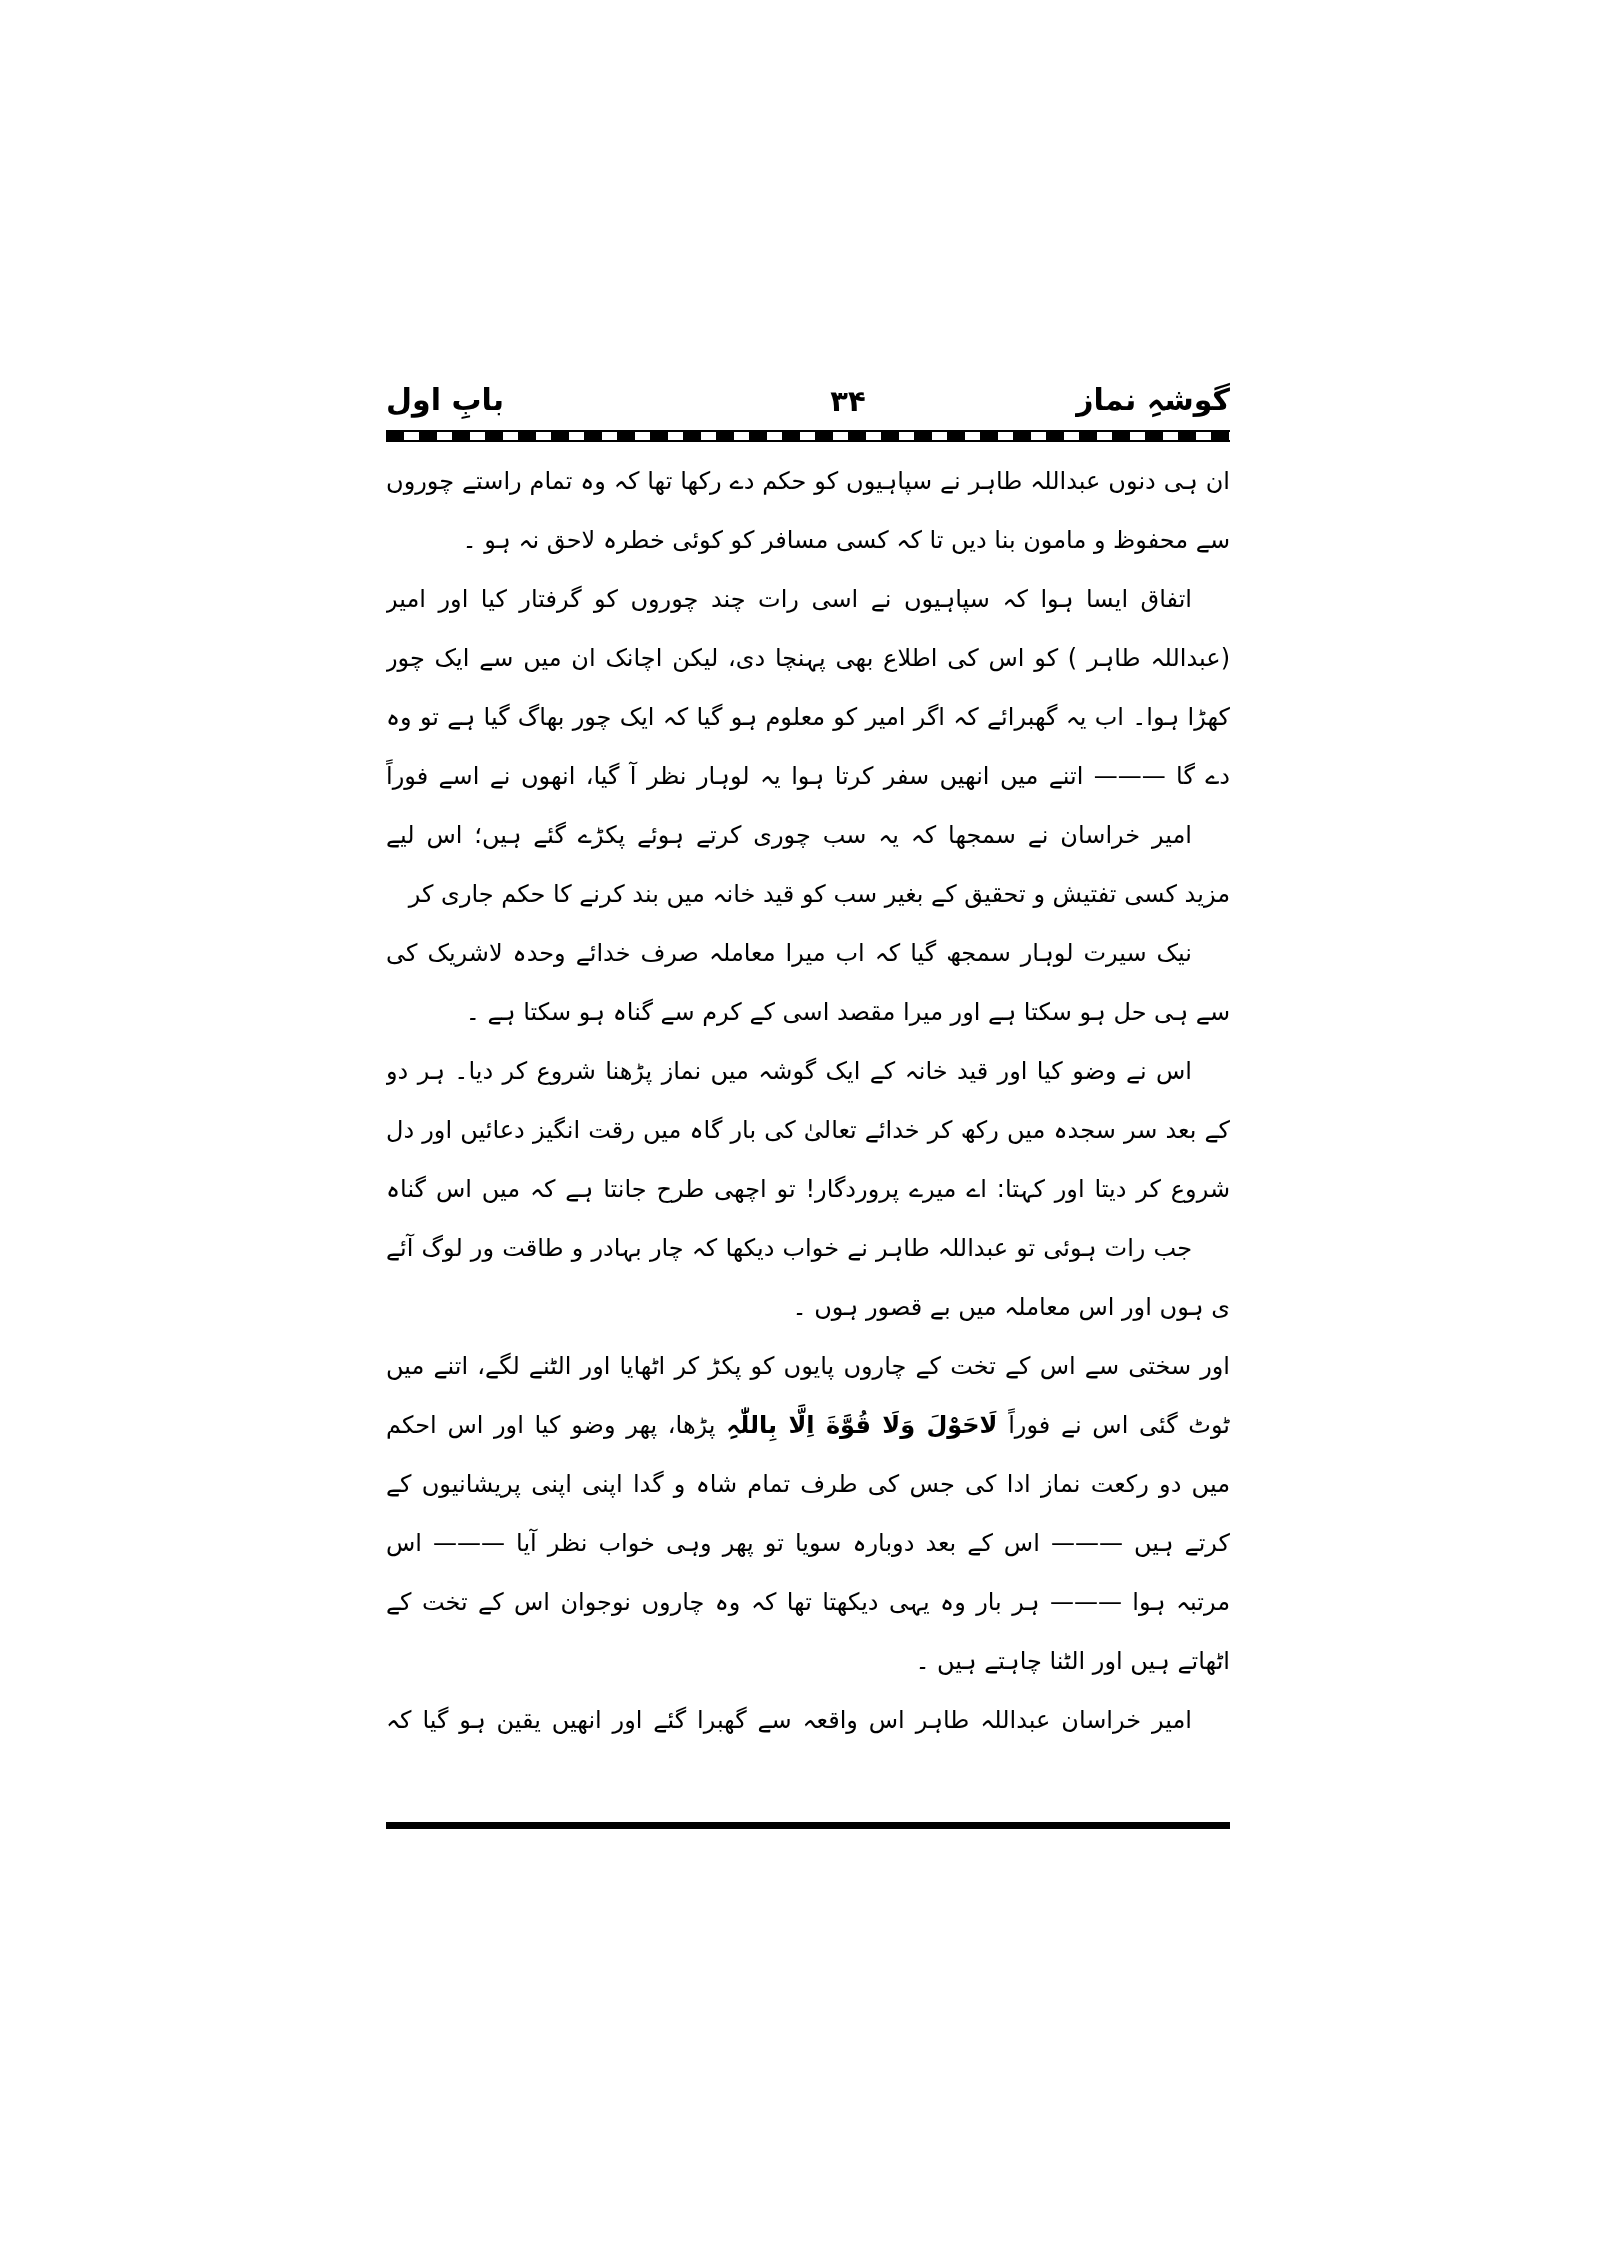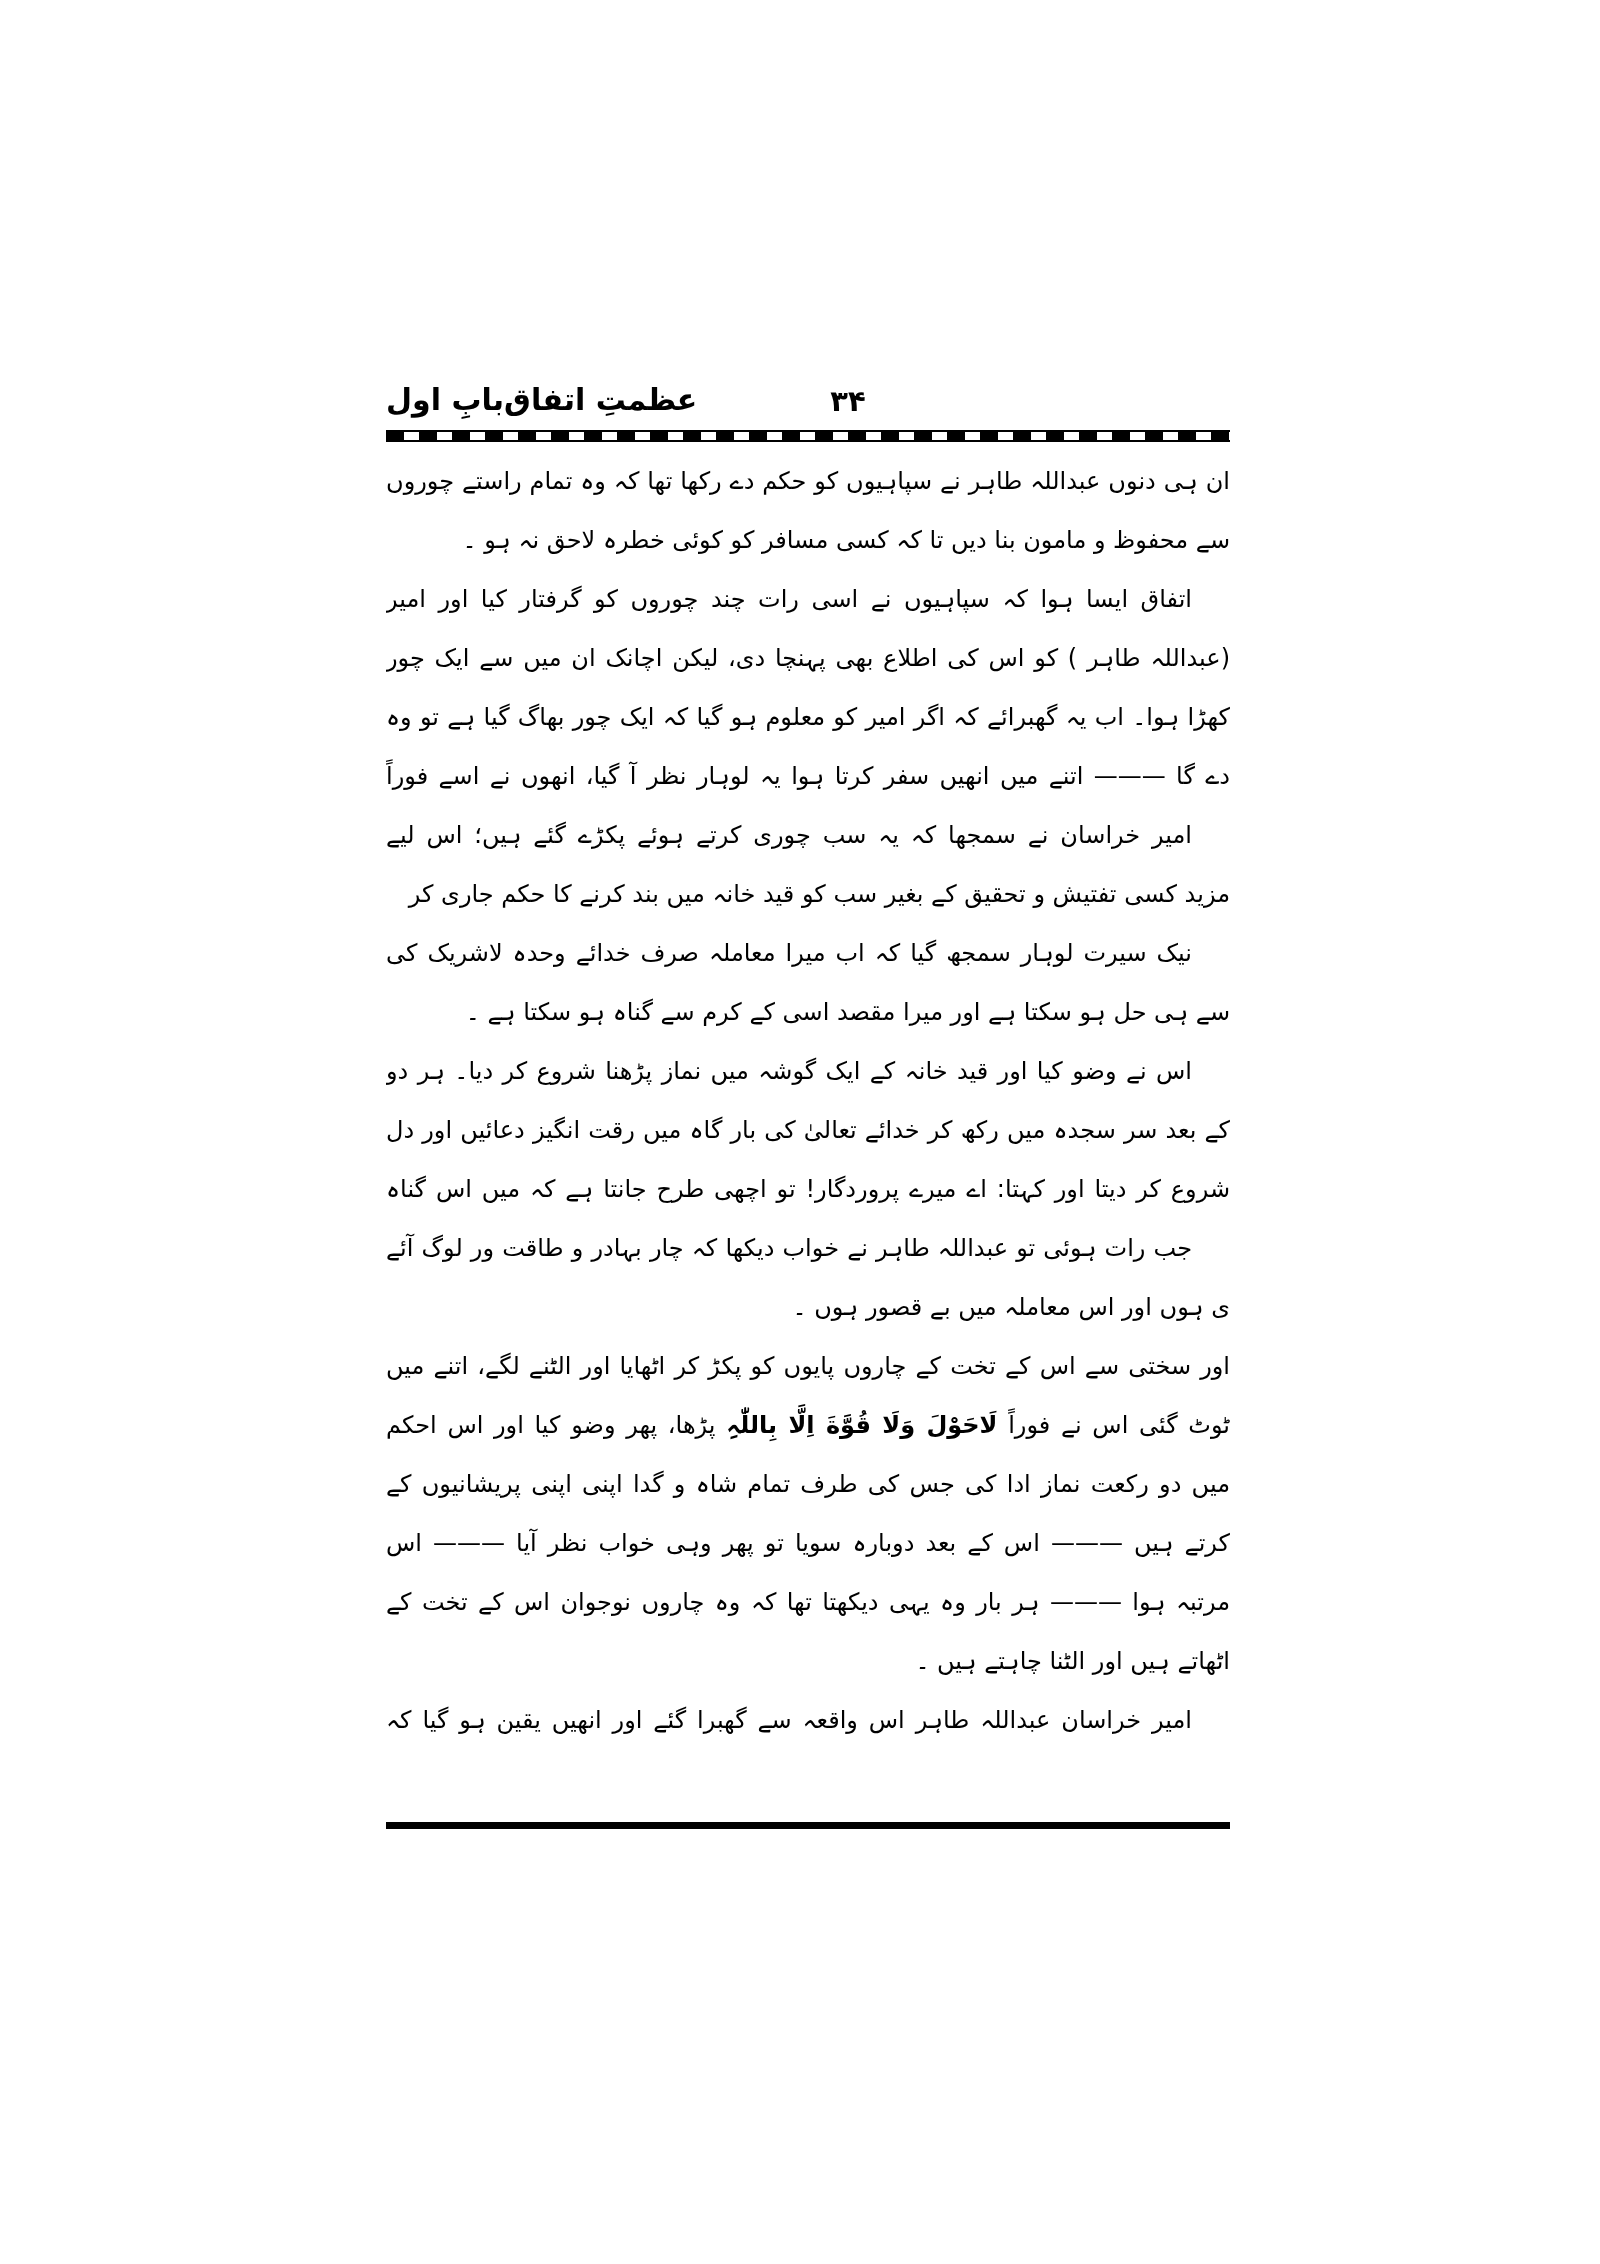--- a/index.html
+++ b/index.html
@@ -24,20 +24,21 @@
     height: 100%;
   }
   
   .header {
     position: absolute;
     top: 362px;
     left: 0;
     right: 0;
     height: 56px;
     display: flex;
+    justify-content: space-between;
     align-items: flex-end;
   }
   .h-left, .h-right {
     font-size: 30px;
     font-weight: bold;
     line-height: 1.2;
     white-space: nowrap;
   }
   .h-center {
     position: absolute;
@@ -102,21 +103,21 @@
 </style>
 </head>
 <body>
 
 <div class="page">
   <div class="column">
 
     <div class="header">
       <span class="h-left">بابِ اول</span>
       <span class="h-center">۳۴</span>
-      <span class="h-right">عظمتِ اتفاق</span>
+      <span class="h-right">گوشہِ نماز</span>
     </div>
 
     <div class="band"></div>
 
     <div class="body">
       <div class="line l-full">ان ہی دنوں عبداللہ طاہر نے سپاہیوں کو حکم دے رکھا تھا کہ وہ تمام راستے چوروں</div>
       <div class="line l-last">سے محفوظ و مامون بنا دیں تا کہ کسی مسافر کو کوئی خطرہ لاحق نہ ہو ۔</div>
       <div class="line l-first">اتفاق ایسا ہوا کہ سپاہیوں نے اسی رات چند چوروں کو گرفتار کیا اور امیر خراسان</div>
       <div class="line l-full">(عبداللہ طاہر ) کو اس کی اطلاع بھی پہنچا دی، لیکن اچانک ان میں سے ایک چور بھاگ</div>
       <div class="line l-full">کھڑا ہوا۔ اب یہ گھبرائے کہ اگر امیر کو معلوم ہو گیا کہ ایک چور بھاگ گیا ہے تو وہ ہمیں سزا</div>

